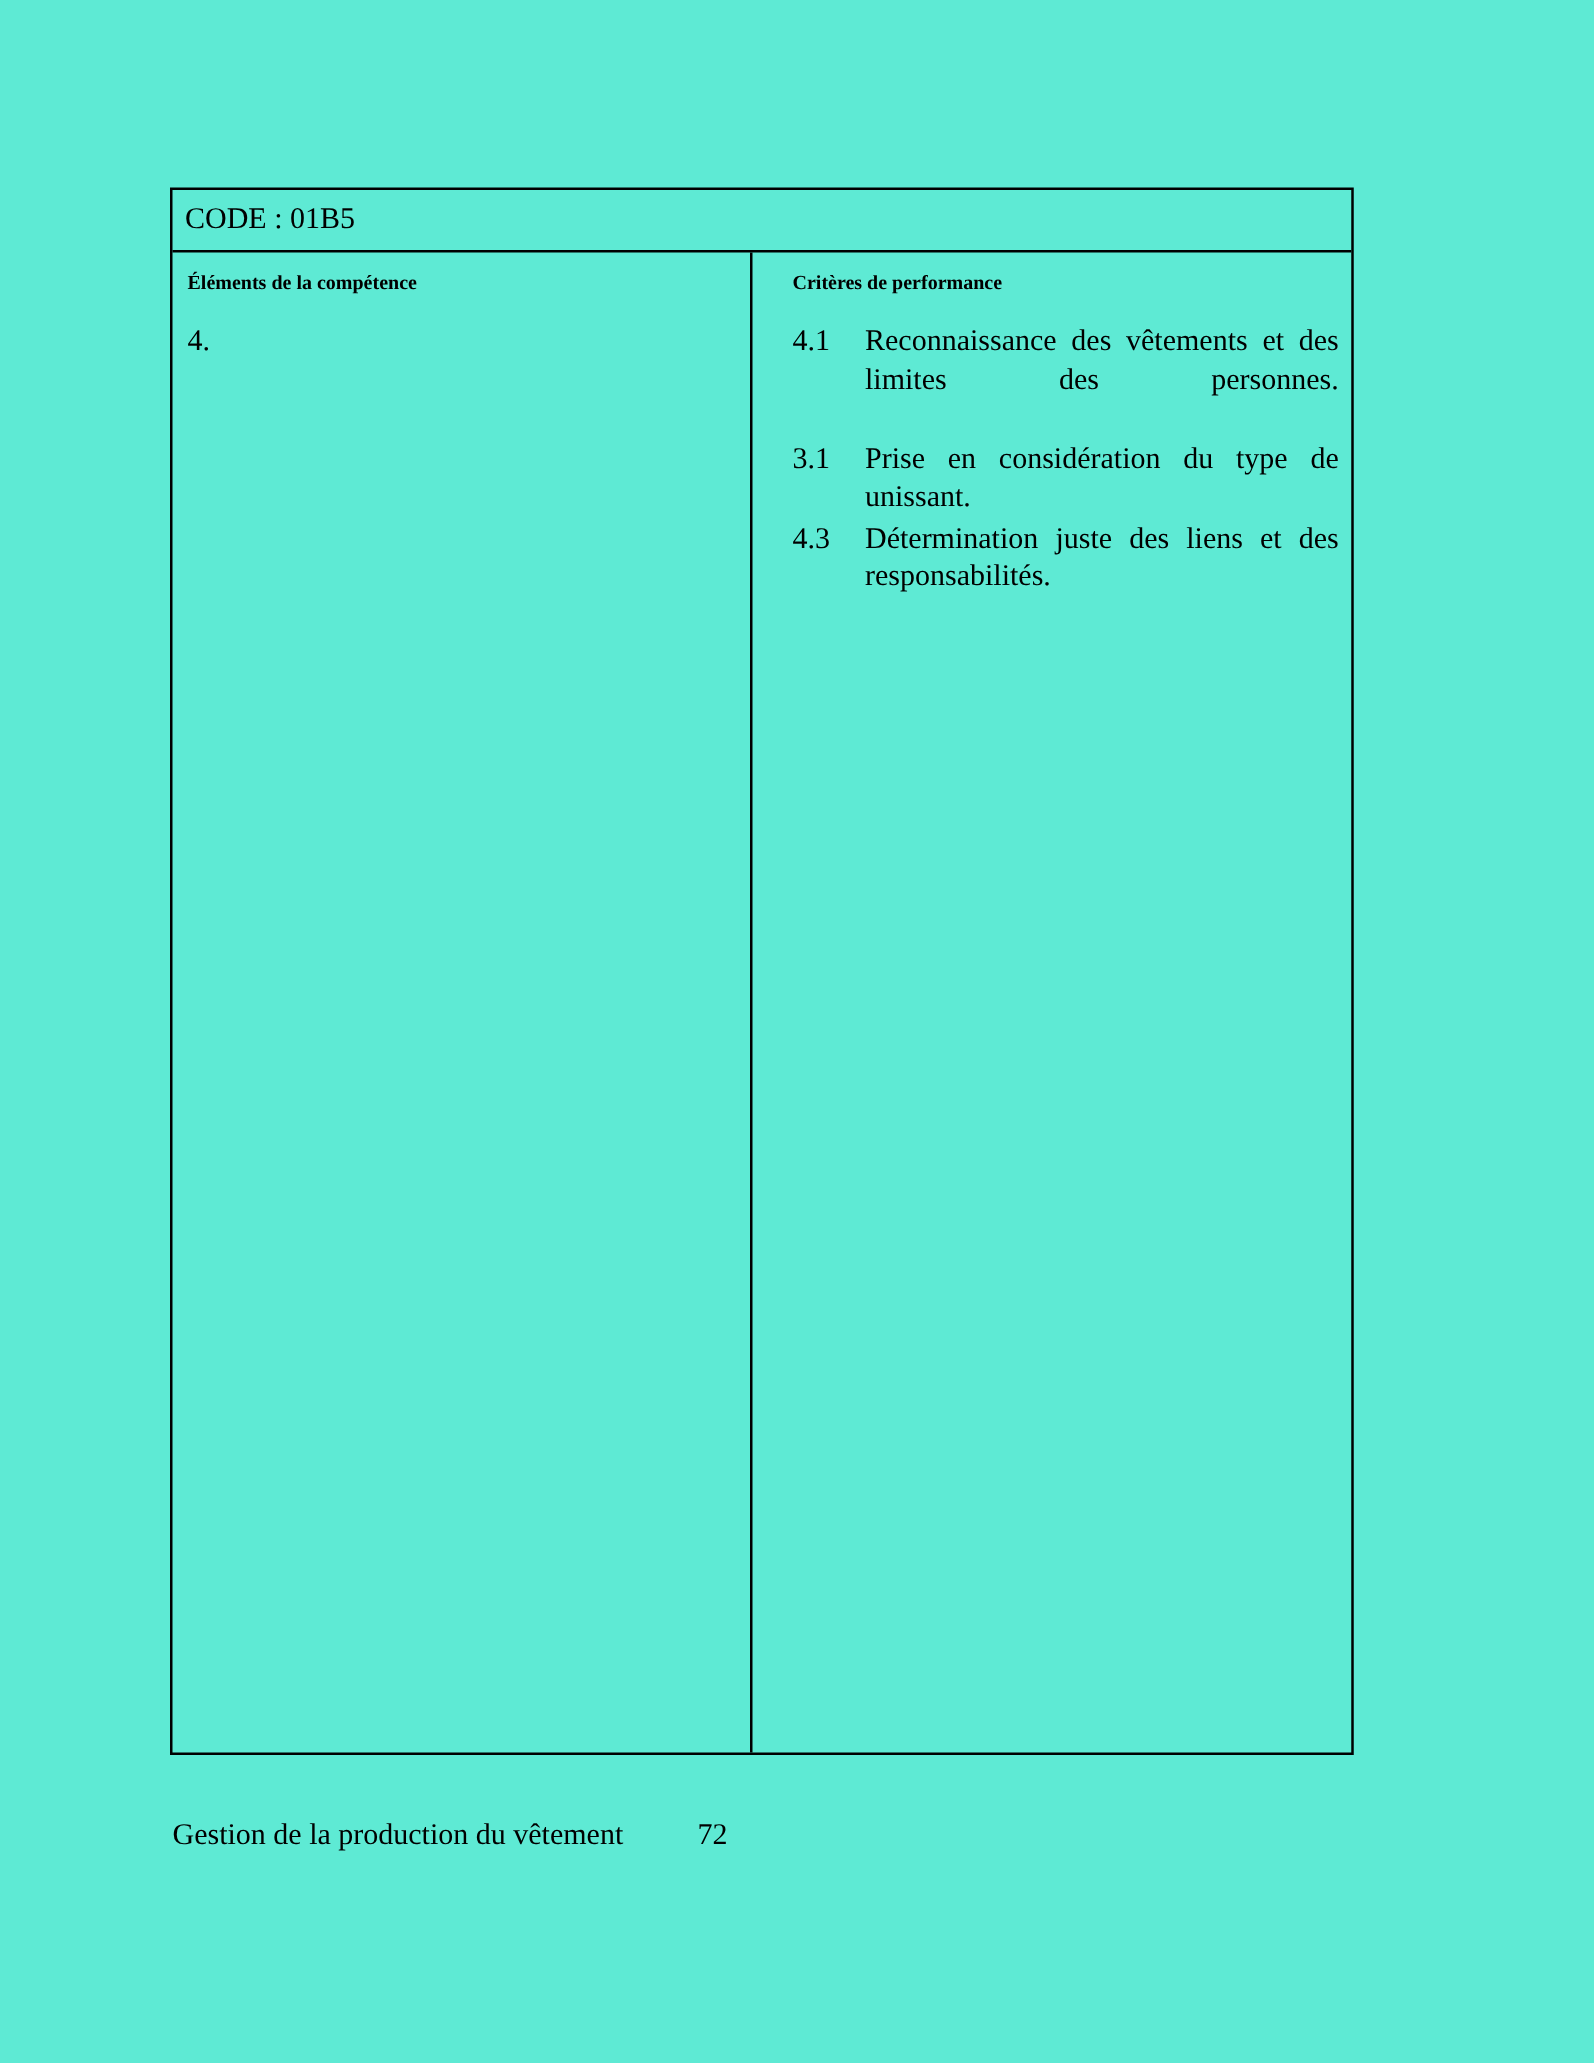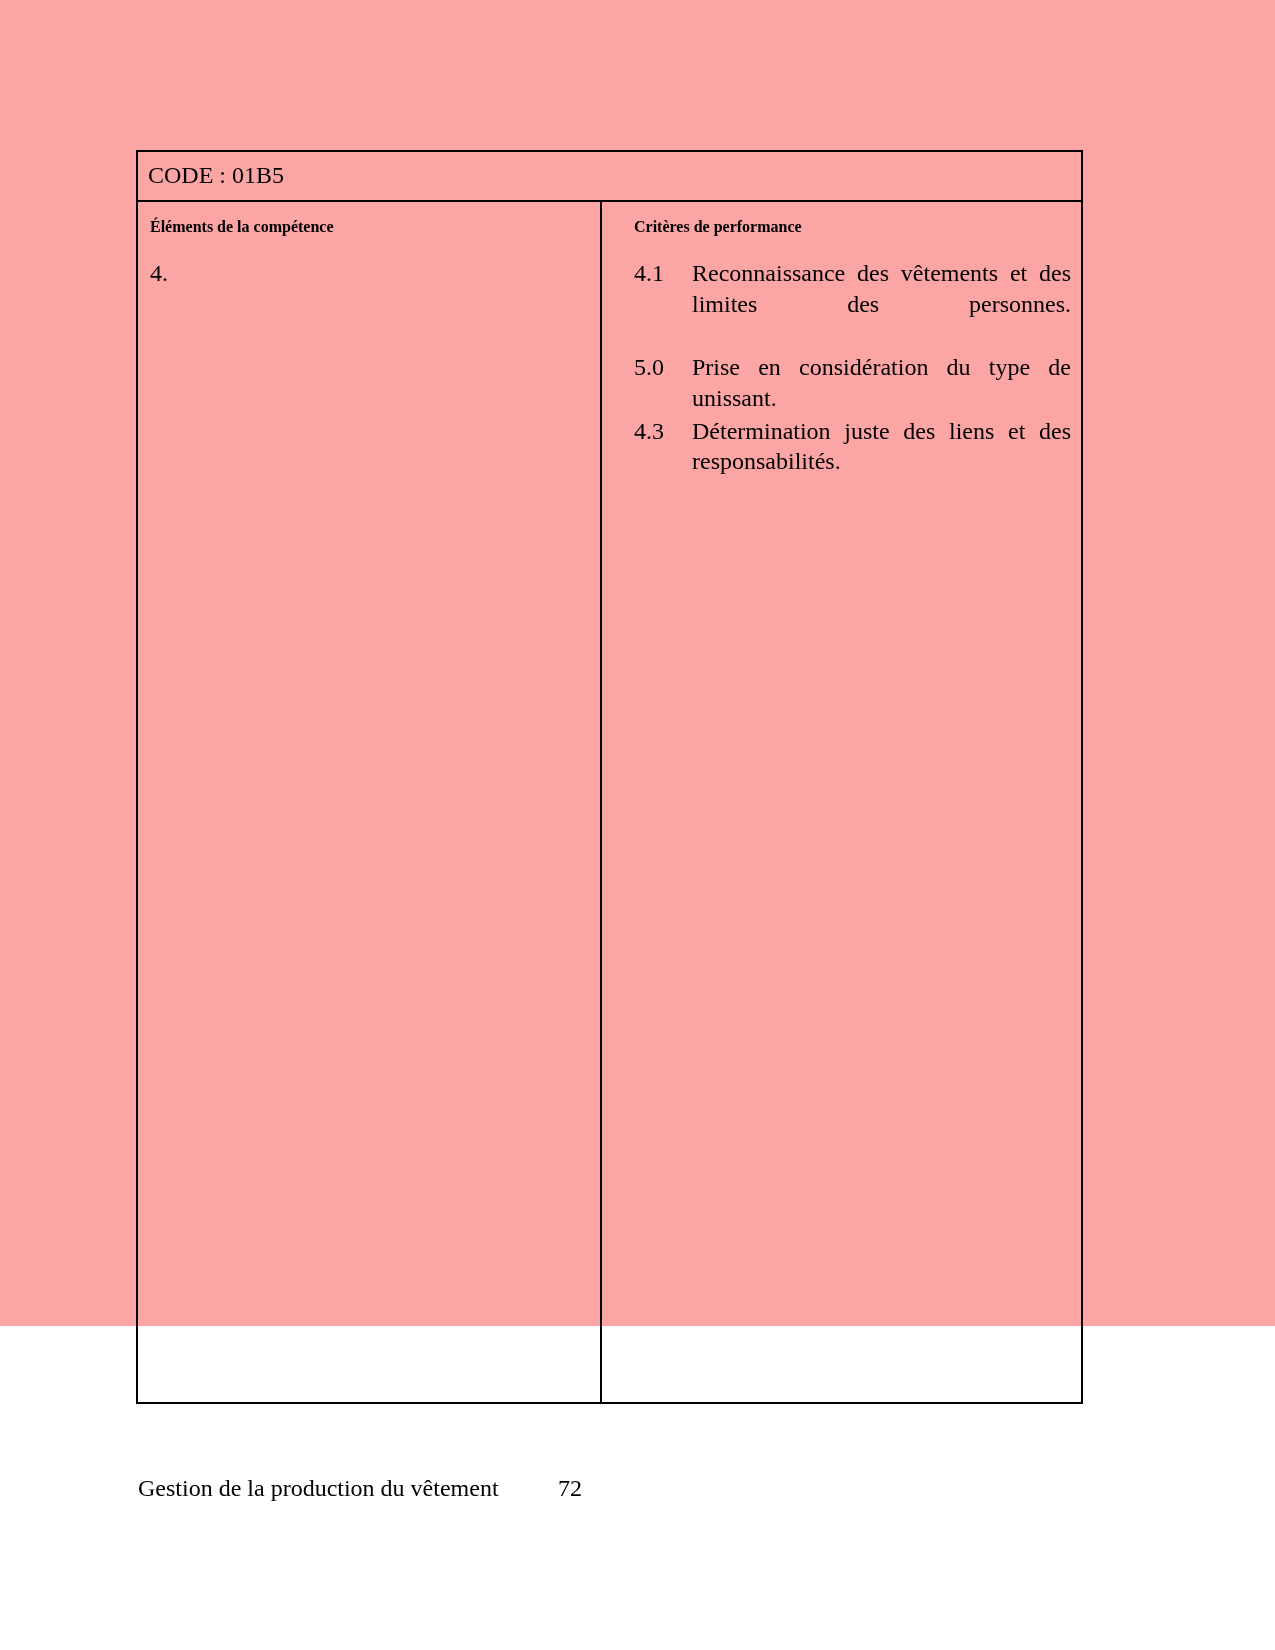--- a/index.html
+++ b/index.html
@@ -11,22 +11,22 @@
     width: 1275px;
     height: 1650px;
     font-family: "Liberation Serif", serif;
     color: #000000;
     position: relative;
   }
   .page {
     position: absolute;
     left: 0; top: 0;
     width: 1275px;
-    height: 1326px;
-    background: #fca5a5;
+    height: 1650px;
+    background: #5eead4;
   }
   .doc-table {
     position: absolute;
     left: 136px;
     top: 150px;
     width: 947px;
     border: 2px solid #000;
     border-collapse: collapse;
     box-sizing: border-box;
   }
@@ -83,21 +83,20 @@
     display: inline-block;
     width: 100%;
   }
   .footer {
     position: absolute;
     left: 138px;
     top: 1455px;
     font-size: 24px;
     display: flex;
     align-items: baseline;
-    margin-top: 20px;
   }
   .footer .ftitle {
     width: 420px;
   }
   .footer .fpage {
     width: 40px;
   }
 </style>
 </head>
 <body>
@@ -122,21 +121,21 @@
 
       <div class="col-right">
         <div class="col-head">Critères de performance</div>
 
         <div class="item">
           <span class="num">4.1</span>
           <span class="txt justify-all">Reconnaissance des vêtements et des limites des personnes.</span>
         </div>
 
         <div class="item">
-          <span class="num">5.0</span>
+          <span class="num">3.1</span>
           <span class="txt">Prise en considération du type de unissant.</span>
         </div>
 
         <div class="item">
           <span class="num">4.3</span>
           <span class="txt justify-all">Détermination juste des liens et des responsabilités.</span>
         </div>
       </div>
 
     </div>

